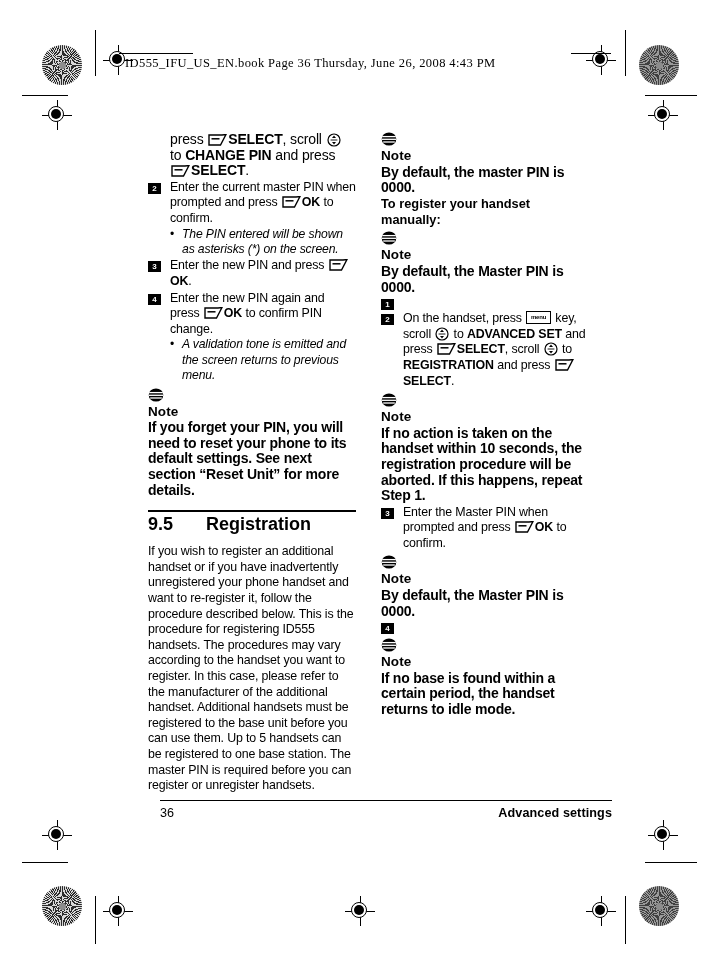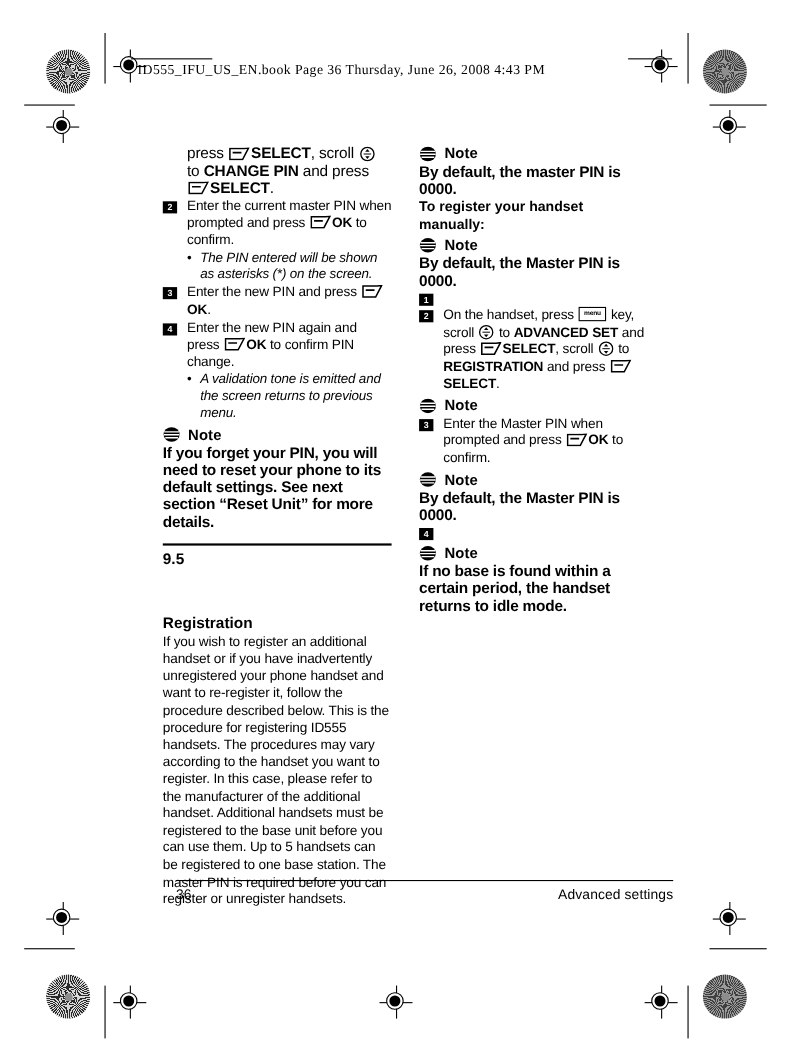--- a/index.html
+++ b/index.html
@@ -171,23 +171,24 @@
     flex: 0 0 12px;
     font-style: normal;
   }
   .bullet .bullet-text { flex: 1 1 auto; }
 
   b, .b { font-weight: bold; }
 
   
   .note-head {
     display: flex;
-    align-items: center;
+    align-items: flex-start;
     margin-top: 4px;
     margin-bottom: 1px;
+    flex-direction: column;
   }
   .note-icon {
     position: relative;
     width: 16px; height: 14px;
     margin-right: 7px;
     flex: 0 0 16px;
   }
   .note-label {
     font-weight: bold;
     font-size: 13.5px;
@@ -203,23 +204,22 @@
   
   .section-rule {
     height: 1.5px;
     background: #000;
     margin-top: 12px;
     margin-bottom: 5px;
   }
   .section-head {
     display: flex;
     font-weight: bold;
-    font-size: 14px;
-    margin-bottom: 2px;
-    flex-direction: column;
+    font-size: 18px;
+    margin-bottom: 12px;
   }
   .section-num { width: 58px; flex: 0 0 58px; }
 
   .sub-head {
     font-weight: bold;
     font-size: 12.8px;
     line-height: 15.8px;
   }
 
   
@@ -278,21 +278,21 @@
     width: 452px;
   }
   .footer-rule { height: 1px; background: #000; }
   .footer-row {
     display: flex;
     justify-content: space-between;
     align-items: baseline;
     margin-top: 5px;
     font-size: 12.6px;
   }
-  .footer-right { letter-spacing: 0.1px; }
+  .footer-right { letter-spacing: 0.1px; font-weight: bold; }
 </style>
 </head>
 <body>
 
 <div class="press-marks">
 
   <div class="star-mark" style="left:42px; top:45px;"></div>
   <div class="reg-mark" style="left:103px; top:45px;">
     <div class="hline"></div>
       <div class="vline"></div>
@@ -505,20 +505,21 @@
 
     <div class="note-head">
       <span class="note-icon"><svg width="16" height="14" viewBox="0 0 16 14">
             <ellipse cx="8" cy="7" rx="7.3" ry="6.6" fill="#000"></ellipse>
             <path d="M1.2 4.6 H14.8" stroke="#fff" stroke-width="1.3"></path>
             <path d="M0.9 7.3 H15.1" stroke="#fff" stroke-width="1.3"></path>
             <path d="M2.2 10 H13.8" stroke="#fff" stroke-width="1.3"></path>
           </svg></span>
       <span class="note-label">Note</span>
     </div>
+    <p class="note-text">If no action is taken on the handset within 10 seconds, the registration procedure will be aborted. If this happens, repeat Step 1.</p>
 
     <div class="step">
       <div class="step-num">3</div>
       <div class="step-body">
         <span>Enter the Master PIN when prompted and press </span><span class="key key-soft"><svg width="19" height="12" viewBox="0 0 19 12">
               <path d="M1 1 H14 L18 0.5 L12.5 11 H1 Z" fill="#fff" stroke="#000" stroke-width="1.4"></path>
               <path d="M3.5 4.8 H11.5" stroke="#000" stroke-width="1.5"></path>
             </svg></span><b>OK</b><span> to confirm.</span>
       </div>
     </div>

